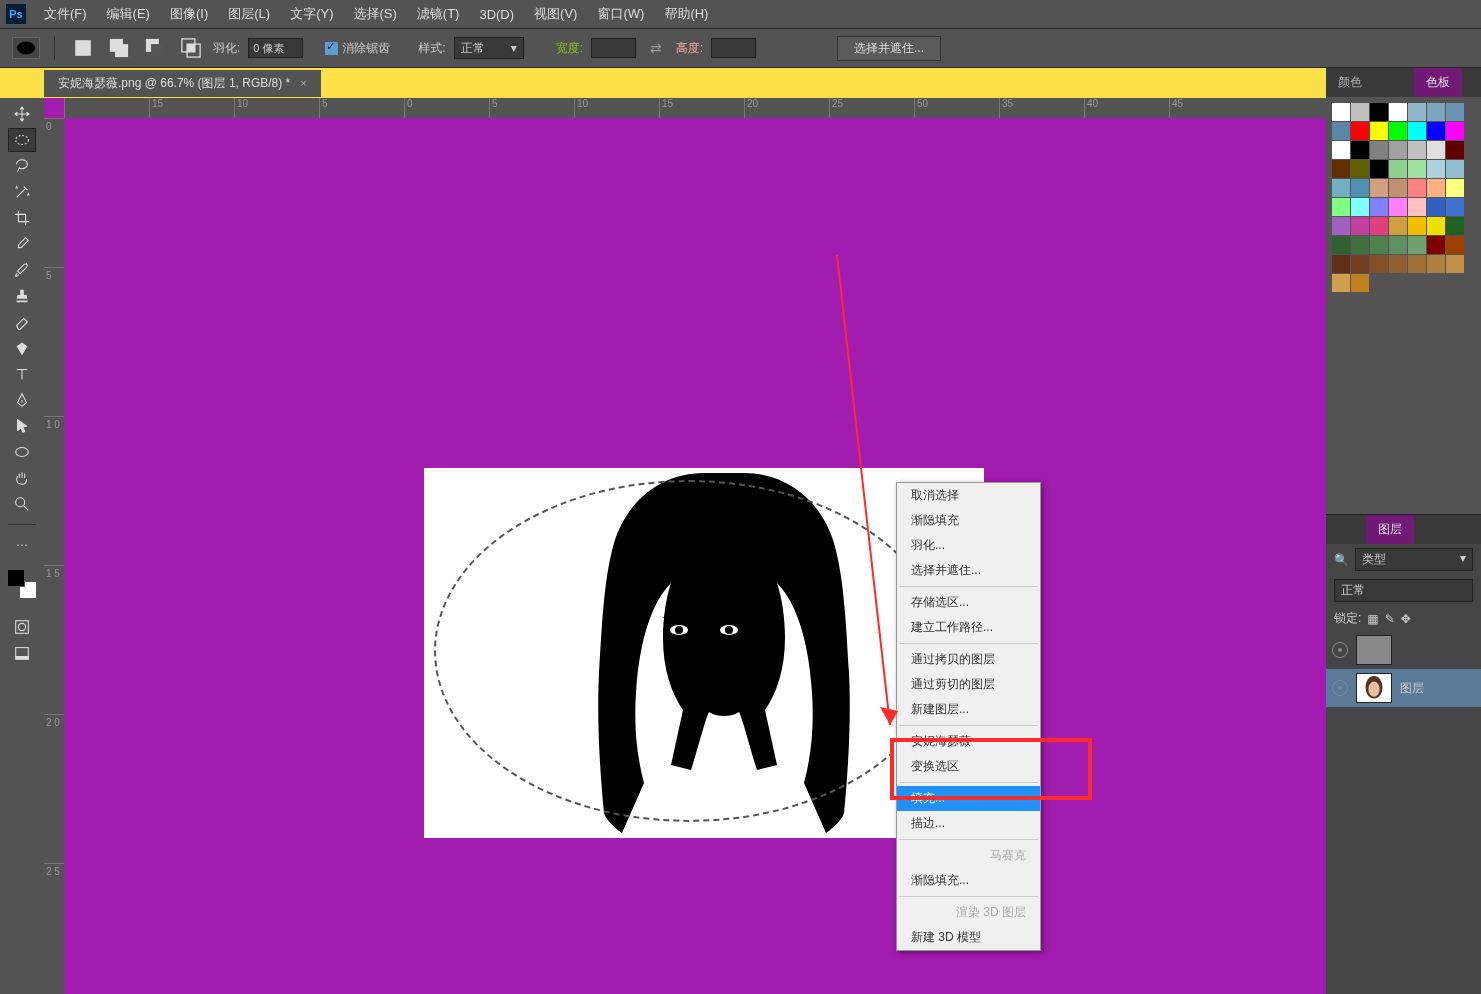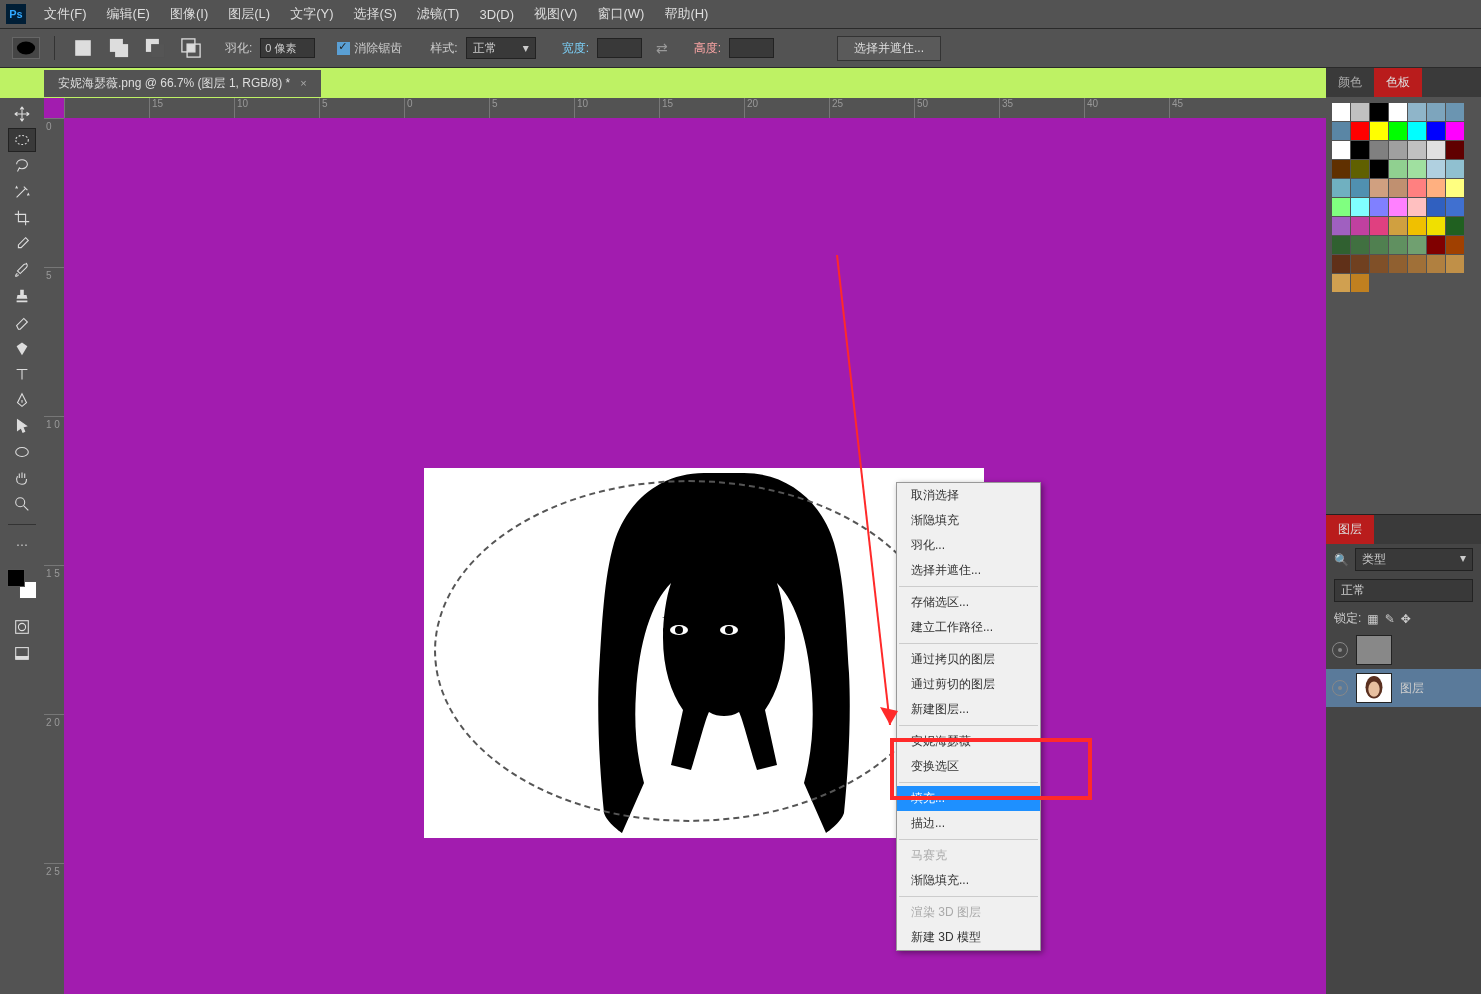--- a/index.html
+++ b/index.html
@@ -3,28 +3,28 @@
 <meta charset="utf-8">
 <style>
 * { margin:0; padding:0; box-sizing:border-box; font-family:"Microsoft YaHei",sans-serif; }
 body { background:#535353; color:#ccc; font-size:12px; overflow:hidden; width:1481px; height:994px; position:relative; }
 .menubar { background:#535353; height:28px; display:flex; align-items:center; padding-left:6px; gap:0; }
 .ps-logo { width:20px; height:20px; background:#001e36; color:#31a8ff; display:flex; align-items:center; justify-content:center; font-weight:bold; font-size:11px; margin-right:8px; }
 .menu-item { padding:4px 10px; cursor:pointer; color:#ddd; font-size:13px;}
 .optbar { background:#535353; height:40px; display:flex; align-items:center; padding-left:12px; gap:8px; border-top:1px solid #2a2a2a; border-bottom:1px solid #2a2a2a;}
 .opt-ico { width:28px; height:22px; display:flex; align-items:center; justify-content:center; border:1px solid transparent; }
 .opt-ico.sel { border:1px solid #666; background:#454545;}
-.opt-label { color:#ccc; font-size:12px; margin-left:12px;}
+.opt-label { color:#ccc; font-size:12px; margin-left:0;}
 .opt-input { background:#393939; border:1px solid #222; color:#ccc; width:55px; height:20px; padding:0 4px; font-size:11px;}
 .opt-sel { background:#393939; border:1px solid #222; color:#ccc; width:70px; height:22px; font-size:12px; padding:2px 6px; display:inline-flex; align-items:center;}
 .opt-chk { width:13px; height:13px; background:#5a9fd4; display:inline-block; position:relative; margin-right:4px;}
 .opt-chk::after { content:"✓"; color:#222; font-size:11px; position:absolute; top:-2px; left:1px;}
 .opt-btn { background:#5a5a5a; color:#ddd; padding:3px 16px; font-size:12px; border:1px solid #333; margin-left:auto; margin-right:540px;}
 .sep { width:1px; height:24px; background:#333; margin:0 6px;}
-.tab-row { height:30px; background:#bef264; display:flex; align-items:center; padding-left:44px;}
+.tab-row { height:30px; background:#fde047; display:flex; align-items:center; padding-left:44px;}
 .tab { background:#535353; padding:5px 14px; color:#ddd; font-size:12px; display:flex; align-items:center; gap:6px;}
 .tab-x { color:#aaa; font-size:11px; margin-left:4px;}
 .toolbar { position:absolute; left:0; top:98px; width:44px; background:#535353; height:896px; display:flex; flex-direction:column; align-items:center; padding-top:4px; gap:2px;}
 .tool { width:28px; height:24px; display:flex; align-items:center; justify-content:center; color:#ccc; cursor:pointer;}
 .tool.active { background:#3a3a3a; border:1px solid #222;}
 .tool svg { width:18px; height:18px; stroke:#ddd; fill:none; stroke-width:1.2;}
 .tool.filled svg { fill:#ddd; stroke:none;}
 .fgbg { position:relative; width:30px; height:30px; margin-top:10px;}
 .fgbg .bg { position:absolute; right:0; bottom:0; width:18px; height:18px; background:#fff; border:1px solid #555;}
 .fgbg .fg { position:absolute; left:0; top:0; width:18px; height:18px; background:#000; border:1px solid #555;}
@@ -32,28 +32,28 @@
 .ruler-h { position:absolute; top:0; left:20px; right:0; height:20px; background:#535353; display:flex; color:#999; font-size:10px;}
 .ruler-h span { width:85px; text-align:left; padding-left:2px; border-left:1px solid #777;}
 .ruler-v { position:absolute; left:0; top:20px; bottom:0; width:20px; background:#535353; color:#999; font-size:10px;}
 .ruler-v span { display:block; height:149px; writing-mode:horizontal-tb; border-top:1px solid #777; padding:2px;}
 .artboard { position:absolute; left:380px; top:370px; width:560px; height:370px; background:#fff;}
 .portrait { position:absolute; left:130px; top:0; width:300px; height:370px;}
 .sel-ellipse { position:absolute; left:390px; top:382px; width:510px; height:342px; border:2px dashed #555; border-radius:50%;}
 .ctx-menu { position:absolute; left:896px; top:482px; width:145px; background:#f0f0f0; border:1px solid #999; box-shadow:2px 2px 6px rgba(0,0,0,.4); color:#333; font-size:12px; z-index:50;}
 .ctx-item { padding:4px 14px; cursor:pointer;}
 .ctx-item.hl { background:#1e90ff; color:#fff;}
-.ctx-item.dis { color:#aaa;}
+.ctx-item.dis { color:#aaa;text-align:right;}
 .ctx-sep { height:1px; background:#ccc; margin:3px 2px;}
 .highlight-box { position:absolute; left:890px; top:738px; width:202px; height:62px; border:4px solid #ff2a2a; z-index:60; pointer-events:none;}
 .arrow { position:absolute; left:832px; top:255px; width:70px; height:500px; z-index:55; pointer-events:none;}
 .right-panels { position:absolute; right:0; top:68px; width:155px; bottom:0; background:#535353; display:flex; flex-direction:column;}
 .panel-tabs { display:flex; background:#3a3a3a;}
 .ptab { padding:6px 12px; color:#aaa; font-size:12px;}
-.ptab.active { background:#b91c1c; color:#ddd;}
+.ptab.active { background:#701a75; color:#ddd;margin-left:40px;}
 .swatches { padding:6px 6px; display:flex; flex-wrap:wrap; gap:1px;}
 .sw { width:18px; height:18px;}
 .layers-panel { margin-top:auto; background:#454545; height:480px; display:flex; flex-direction:column; border-top:1px solid #222;}
 .lp-row { display:flex; align-items:center; padding:4px 8px; gap:6px; color:#ccc; font-size:12px;}
 .lp-sel { background:#393939; border:1px solid #222; flex:1; padding:2px 6px;}
 .layer-item { display:flex; align-items:center; gap:8px; padding:4px 6px;}
 .layer-item.active { background:#5a7a9a;}
 .eye { width:16px; height:16px; border:1px solid #888; border-radius:50%; position:relative;}
 .eye::after { content:""; position:absolute; left:5px; top:5px; width:4px; height:4px; background:#888; border-radius:50%;}
 .thumb { width:36px; height:30px; background:#fff; border:1px solid #222;}
@@ -112,21 +112,21 @@
   <input class="opt-input" value="0 像素" style="">
   <span style="margin-left:14px;display:flex;align-items:center;">
       <span class="opt-chk"></span>
       <span>消除锯齿</span>
     </span>
   <span class="opt-label" style="margin-left:20px">样式:</span>
   <span class="opt-sel">
       <span>正常</span>
       <span style="margin-left:auto">▾</span>
     </span>
-  <span class="opt-label" style="margin-left:18px;color:#7dd3fc">宽度:</span>
+  <span class="opt-label" style="margin-left:24px;color:#84cc16">宽度:</span>
   <input class="opt-input" style="width: 45px;" disabled="">
   <span class="opt-swap" style="margin:0 6px">⇄</span>
   <span class="opt-label" style="color:#fca5a5">高度:</span>
   <input class="opt-input" style="width: 45px;" disabled="">
   <button class="opt-btn">选择并遮住...</button>
 </div>
 
 <div class="tab-row">
   <div class="tab">
     <span>安妮海瑟薇.png @ 66.7% (图层 1, RGB/8) *</span>

